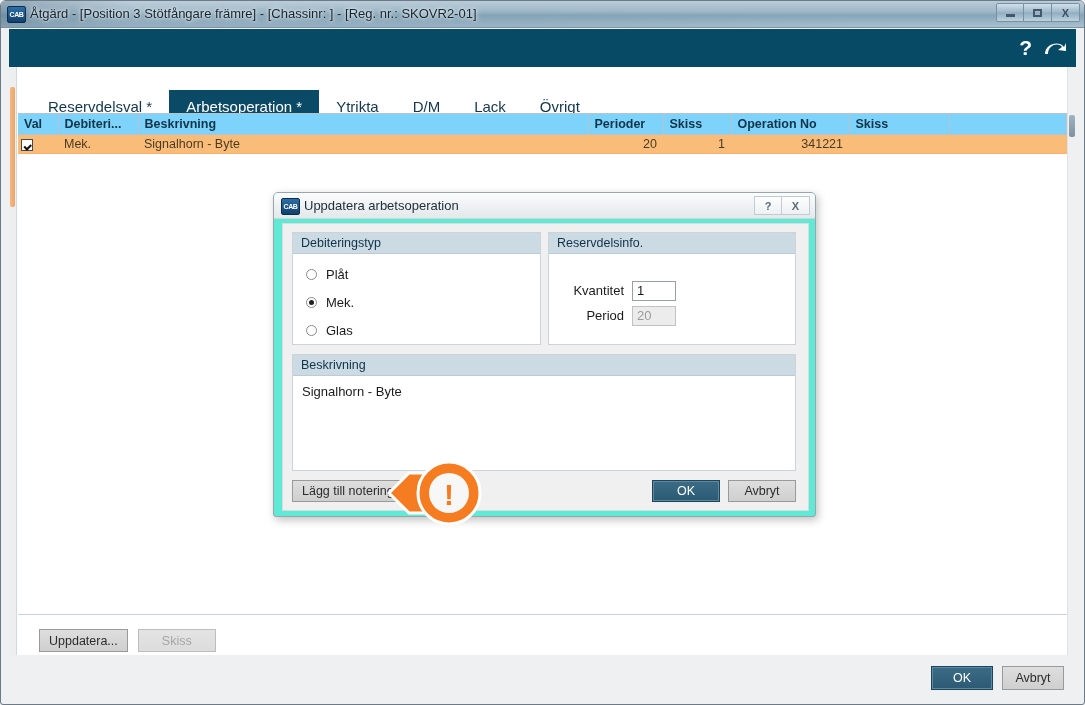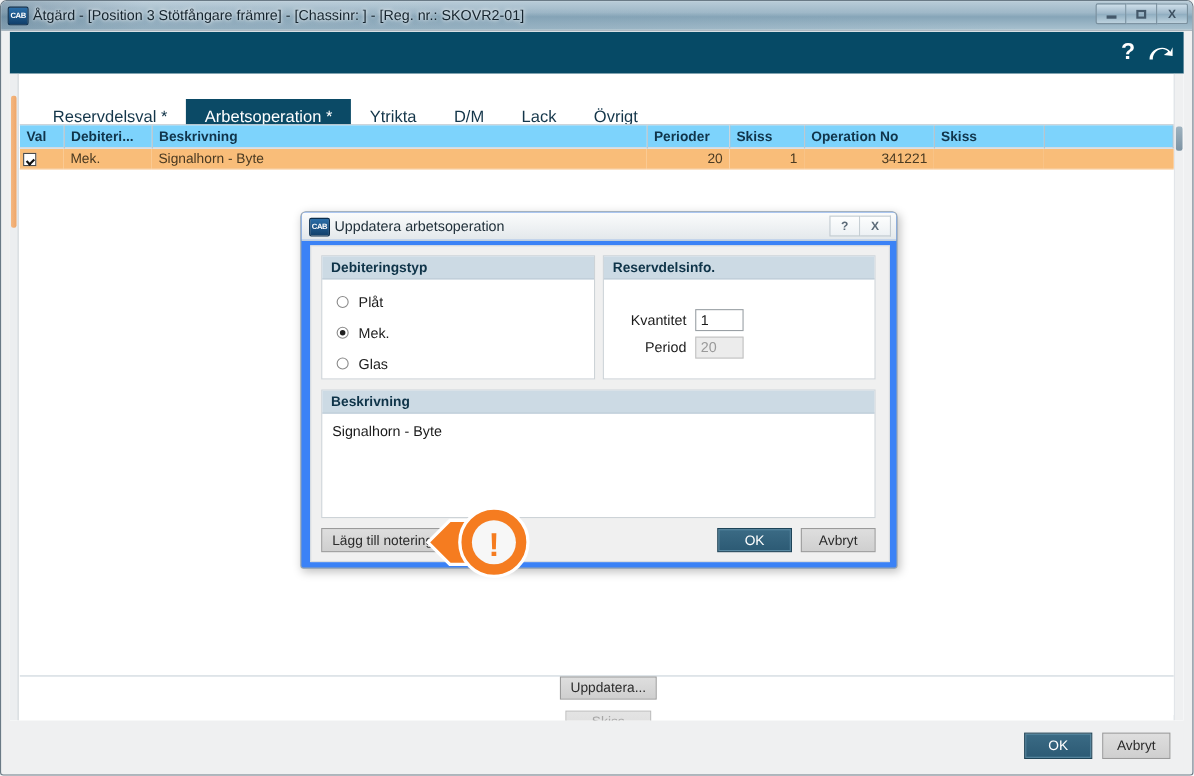--- a/index.html
+++ b/index.html
@@ -274,21 +274,20 @@
     position: absolute;
     left: 9px; top: 547px;
     width: 1049px;
     height: 52px;
     border-top: 1px solid #c8d2d9;
     box-sizing: border-box;
     display: flex;
     align-items: center;
     gap: 10px;
     padding-left: 21px;
-    flex-direction: column;
   }
 
   
   .btn {
     min-width: 68px;
     height: 23px;
     box-sizing: border-box;
     padding: 0 9px;
     font-family: "Liberation Sans", sans-serif;
     font-size: 12.5px;
@@ -330,21 +329,21 @@
   }
   #footer .btn { height: 24px; min-width: 62px; }
 
   
   #dialog {
     position: absolute;
     left: 272px; top: 191px;
     width: 543px;
     height: 325px;
     box-sizing: border-box;
-    background: #3b82f6;
+    background: #5eead4;
     border: 1px solid #9aa6ae;
     border-radius: 5px 5px 3px 3px;
     box-shadow: 2px 3px 9px rgba(0,0,0,0.25);
   }
   #dialog-titlebar {
     position: absolute;
     left: 0; top: 0;
     width: 100%; height: 26px;
     box-sizing: border-box;
     background: linear-gradient(to bottom, #fbfcfc 0%, #eef1f3 55%, #e3e8eb 100%);
@@ -403,21 +402,21 @@
     border: 1px solid #cdd3d7;
   }
   .group-header {
     height: 21px;
     box-sizing: border-box;
     background: #ccdae4;
     border-bottom: 1px solid #bccbd6;
     color: #0e3category;
     color: #0e3348;
     font-size: 12.5px;
-    font-weight: bold;
+    font-weight: normal;
     display: flex;
     align-items: center;
     padding-left: 8px;
   }
   #group-debtype { left: 9px; top: 8px; width: 249px; height: 113px; }
   #group-partsinfo { left: 265px; top: 8px; width: 248px; height: 113px; }
   #group-description { left: 9px; top: 130px; width: 504px; height: 117px; }
 
   
   .radio-row {

